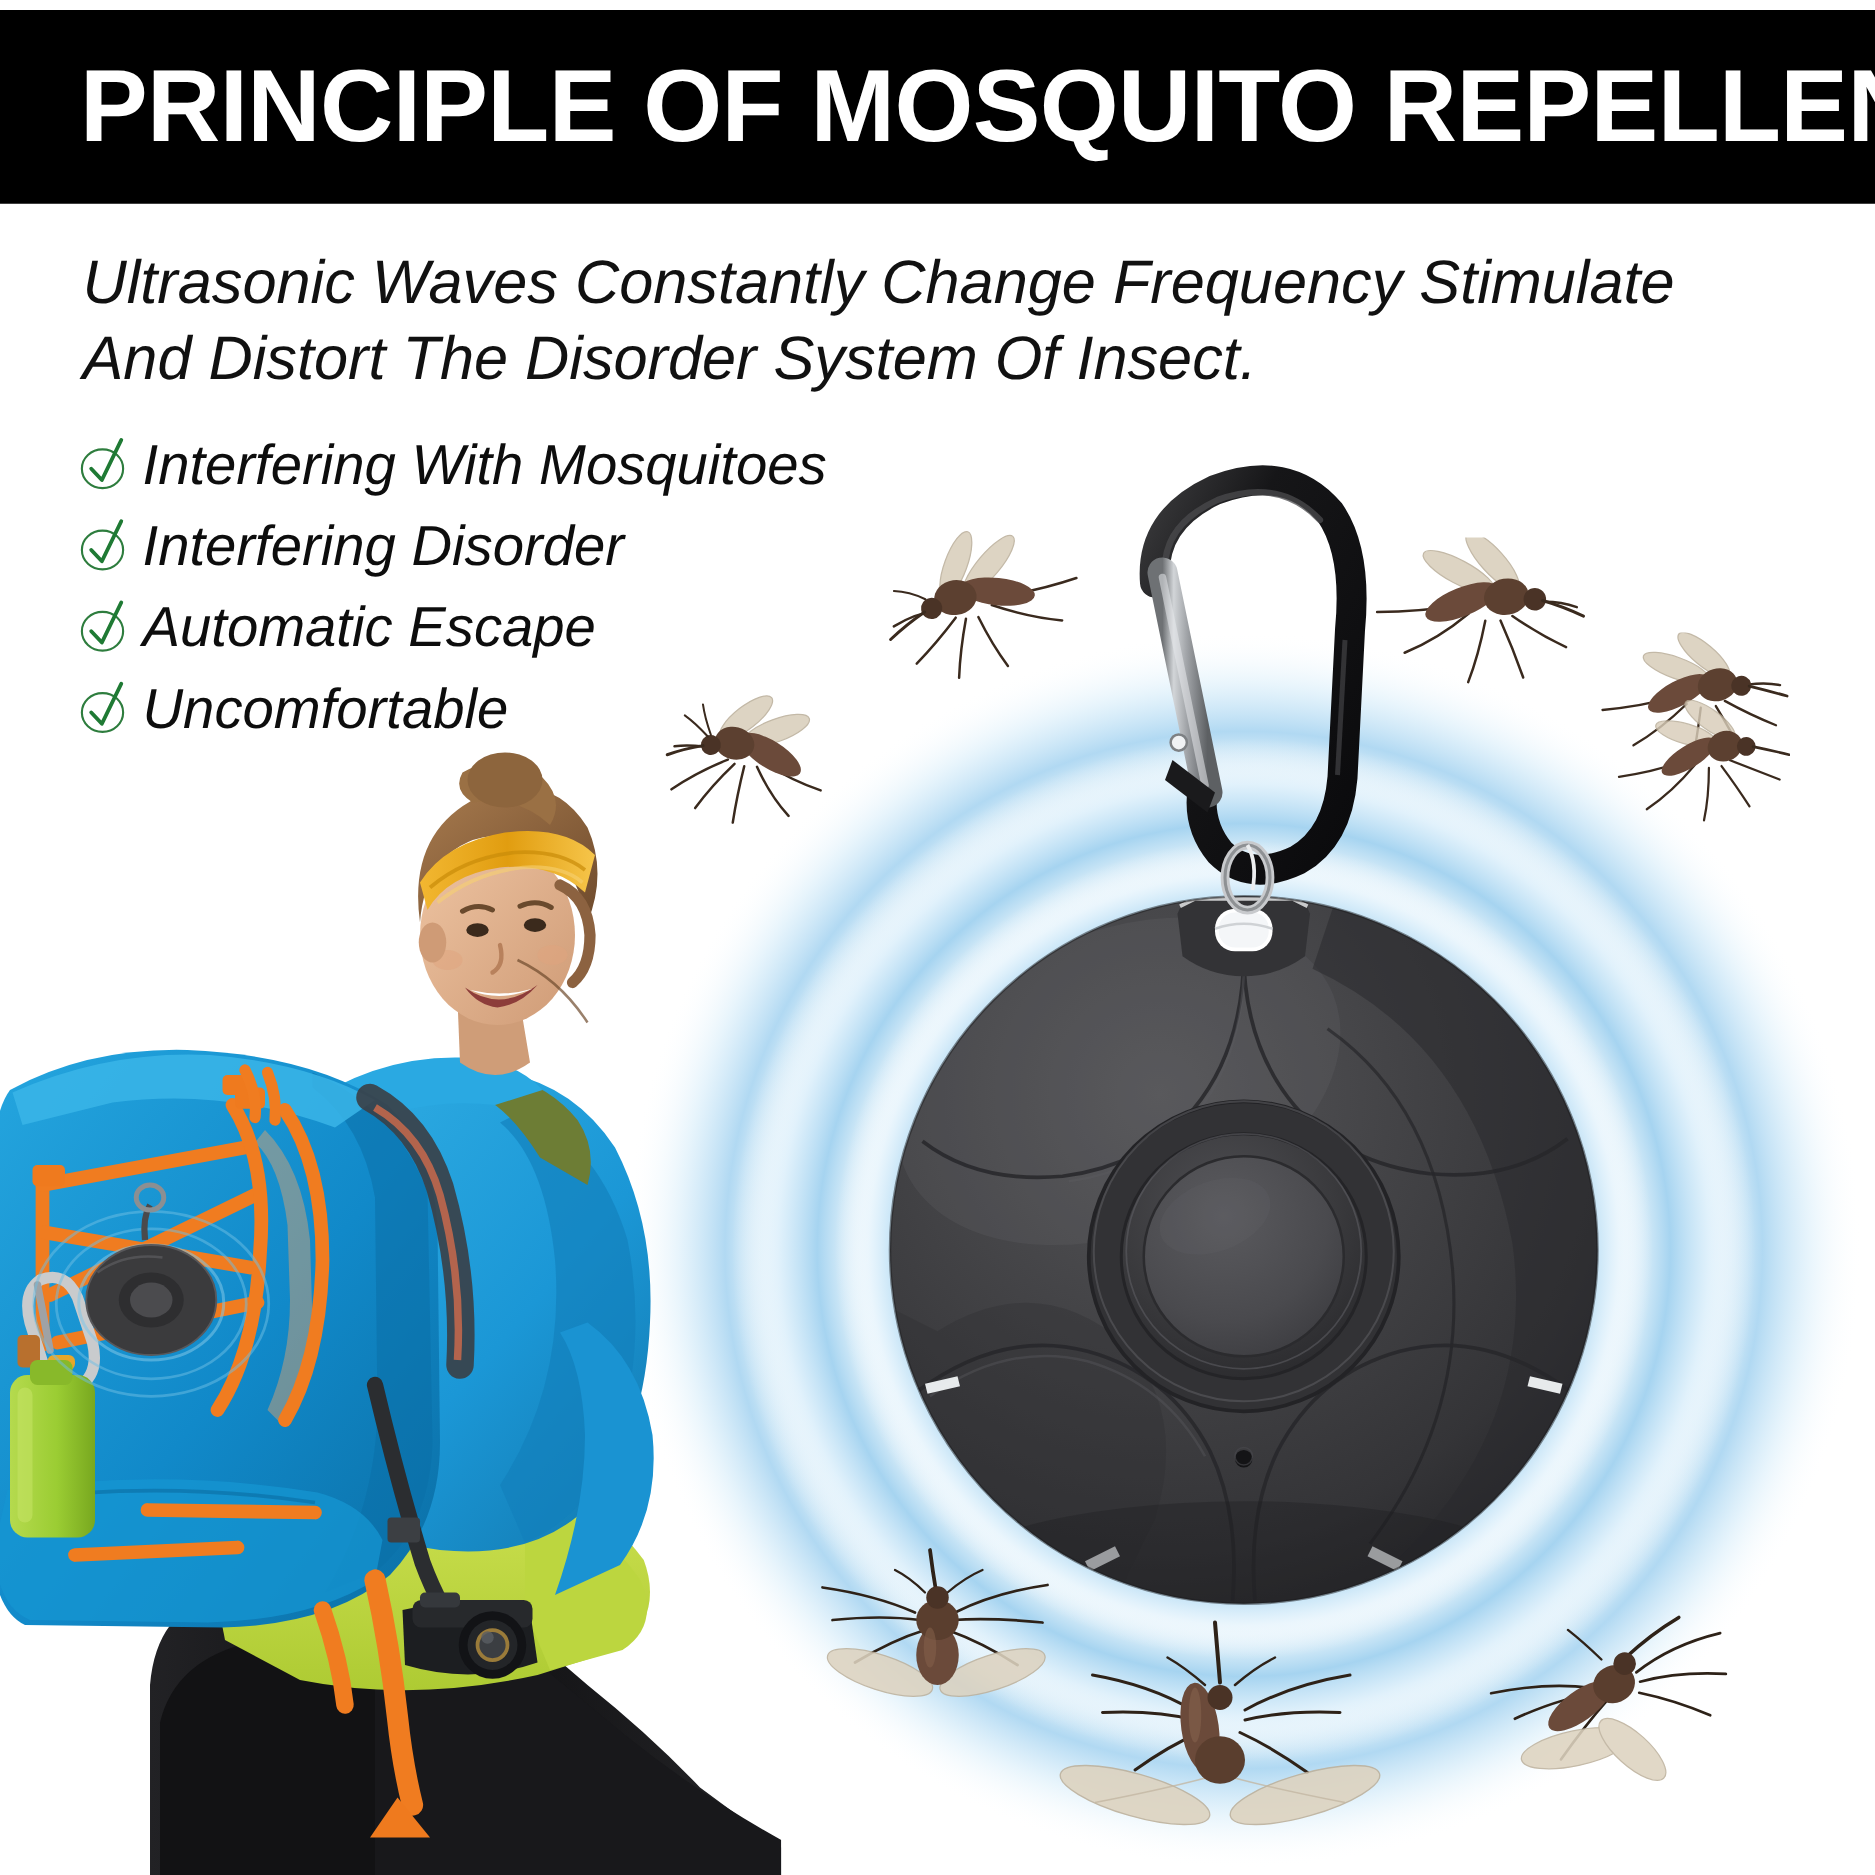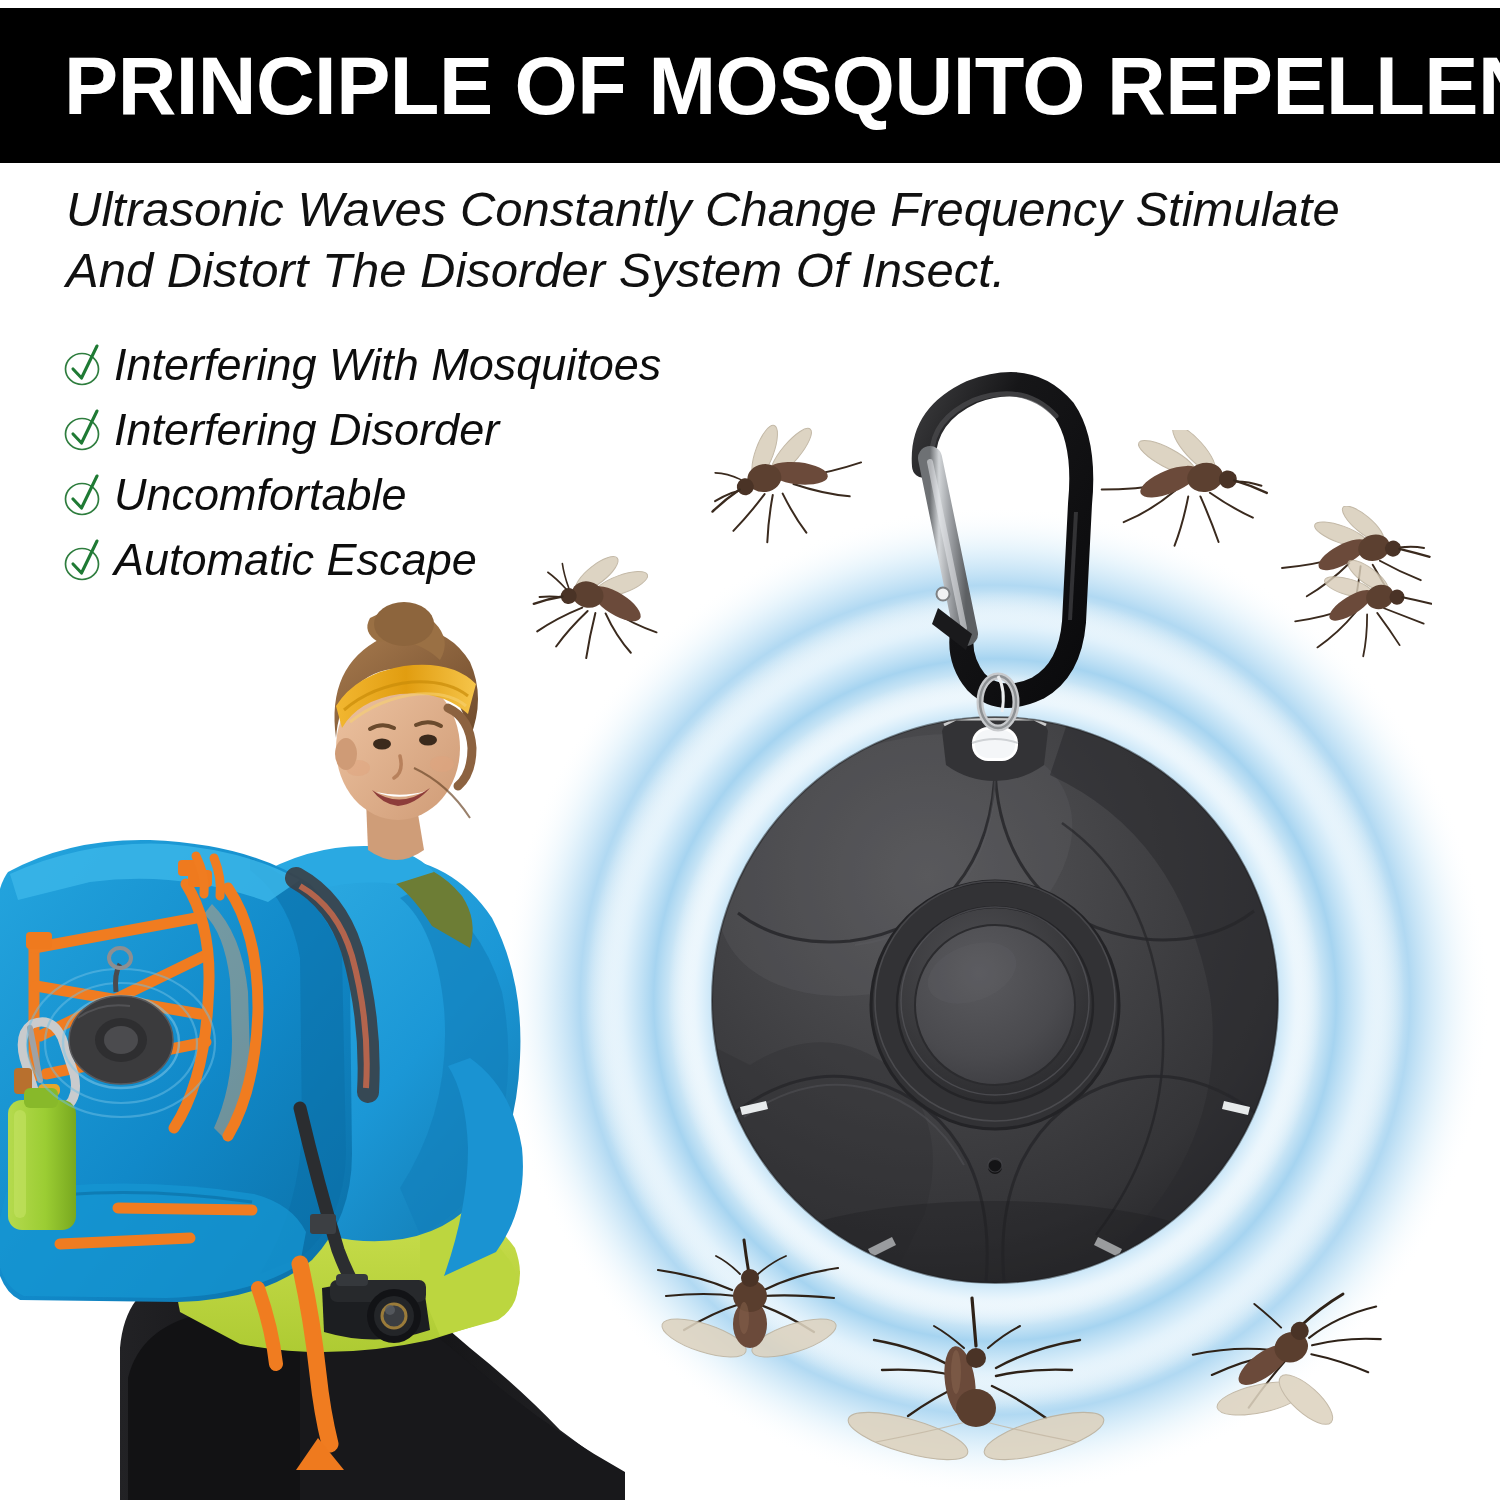--- a/index.html
+++ b/index.html
@@ -40,42 +40,42 @@
     letter-spacing: -0.5px;
     transform: scaleX(0.99);
     transform-origin: left center;
     white-space: nowrap;
   }
 
   
   .subtitle {
     position: absolute;
     left: 66px;
-    top: 179px;
+    top: 196px;
     width: 1400px;
     color: #111111;
     font-family: "Liberation Sans Narrow", "Liberation Sans", sans-serif;
     font-style: italic;
     font-weight: 400;
     font-size: 49px;
     line-height: 1.25;
     letter-spacing: 0px;
   }
   .subtitle-line { display: block; white-space: nowrap; }
 
   
   .bullets {
     position: absolute;
     left: 62px;
     top: 342px;
     width: 720px;
   }
   .bullet-row {
     display: flex;
-    align-items: flex-start;
+    align-items: center;
     height: 58px;
     margin-bottom: 7px;
   }
   .check-icon {
     position: relative;
     width: 42px;
     height: 46px;
     flex: 0 0 42px;
     margin-right: 10px;
   }
@@ -159,31 +159,31 @@
       <span class="bullet-text">Interfering Disorder</span>
     </div>
 
     <div class="bullet-row">
       <span class="check-icon">
         <svg width="42" height="46" viewBox="0 0 42 46">
           <ellipse cx="20" cy="27" rx="16.5" ry="15.5" fill="none" stroke="#2e7d3e" stroke-width="1.7"></ellipse>
           <path d="M11 27 L19.5 36 L35 4" fill="none" stroke="#1f7a34" stroke-width="3.1" stroke-linecap="round" stroke-linejoin="round"></path>
         </svg>
       </span>
-      <span class="bullet-text">Uncomfortable</span>
+      <span class="bullet-text">Automatic Escape</span>
     </div>
 
     <div class="bullet-row">
       <span class="check-icon">
         <svg width="42" height="46" viewBox="0 0 42 46">
           <ellipse cx="20" cy="27" rx="16.5" ry="15.5" fill="none" stroke="#2e7d3e" stroke-width="1.7"></ellipse>
           <path d="M11 27 L19.5 36 L35 4" fill="none" stroke="#1f7a34" stroke-width="3.1" stroke-linecap="round" stroke-linejoin="round"></path>
         </svg>
       </span>
-      <span class="bullet-text">Automatic Escape</span>
+      <span class="bullet-text">Uncomfortable</span>
     </div>
 
   </div>
 
   <svg class="corner-fade" style="left:460px; top:465px; width:1070px; height:1070px;" viewBox="0 0 1070 1070">
     <defs>
       <radialGradient id="wgrad1" cx="50%" cy="50%" r="50%">
         <stop offset="0%" stop-color="#a8d6f0" stop-opacity="0"></stop>
         <stop offset="62%" stop-color="#a8d6f0" stop-opacity="0"></stop>
         <stop offset="72%" stop-color="#9ed0ef" stop-opacity="0.95"></stop>

